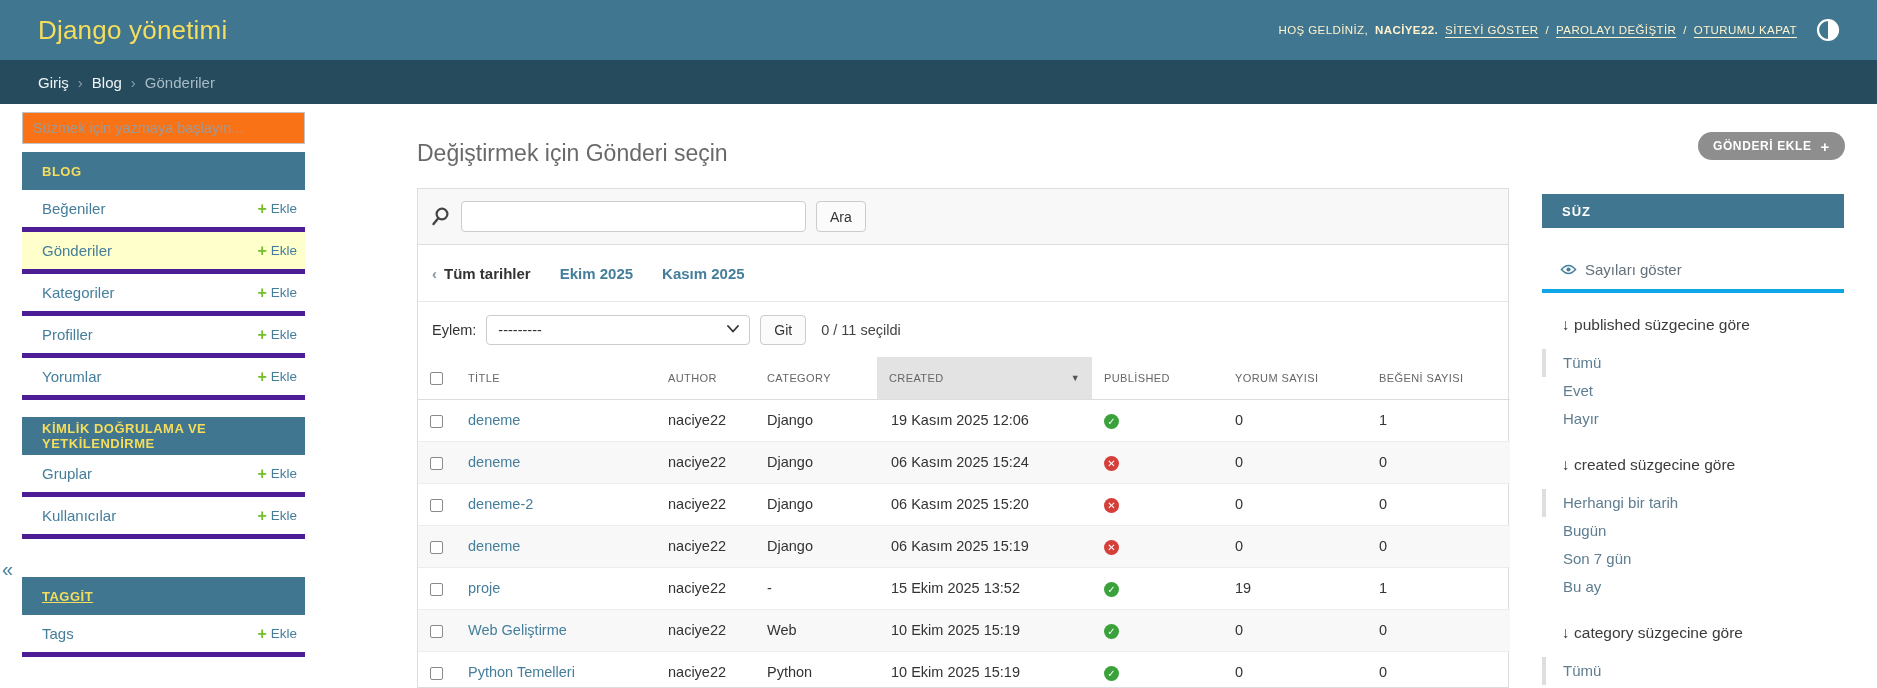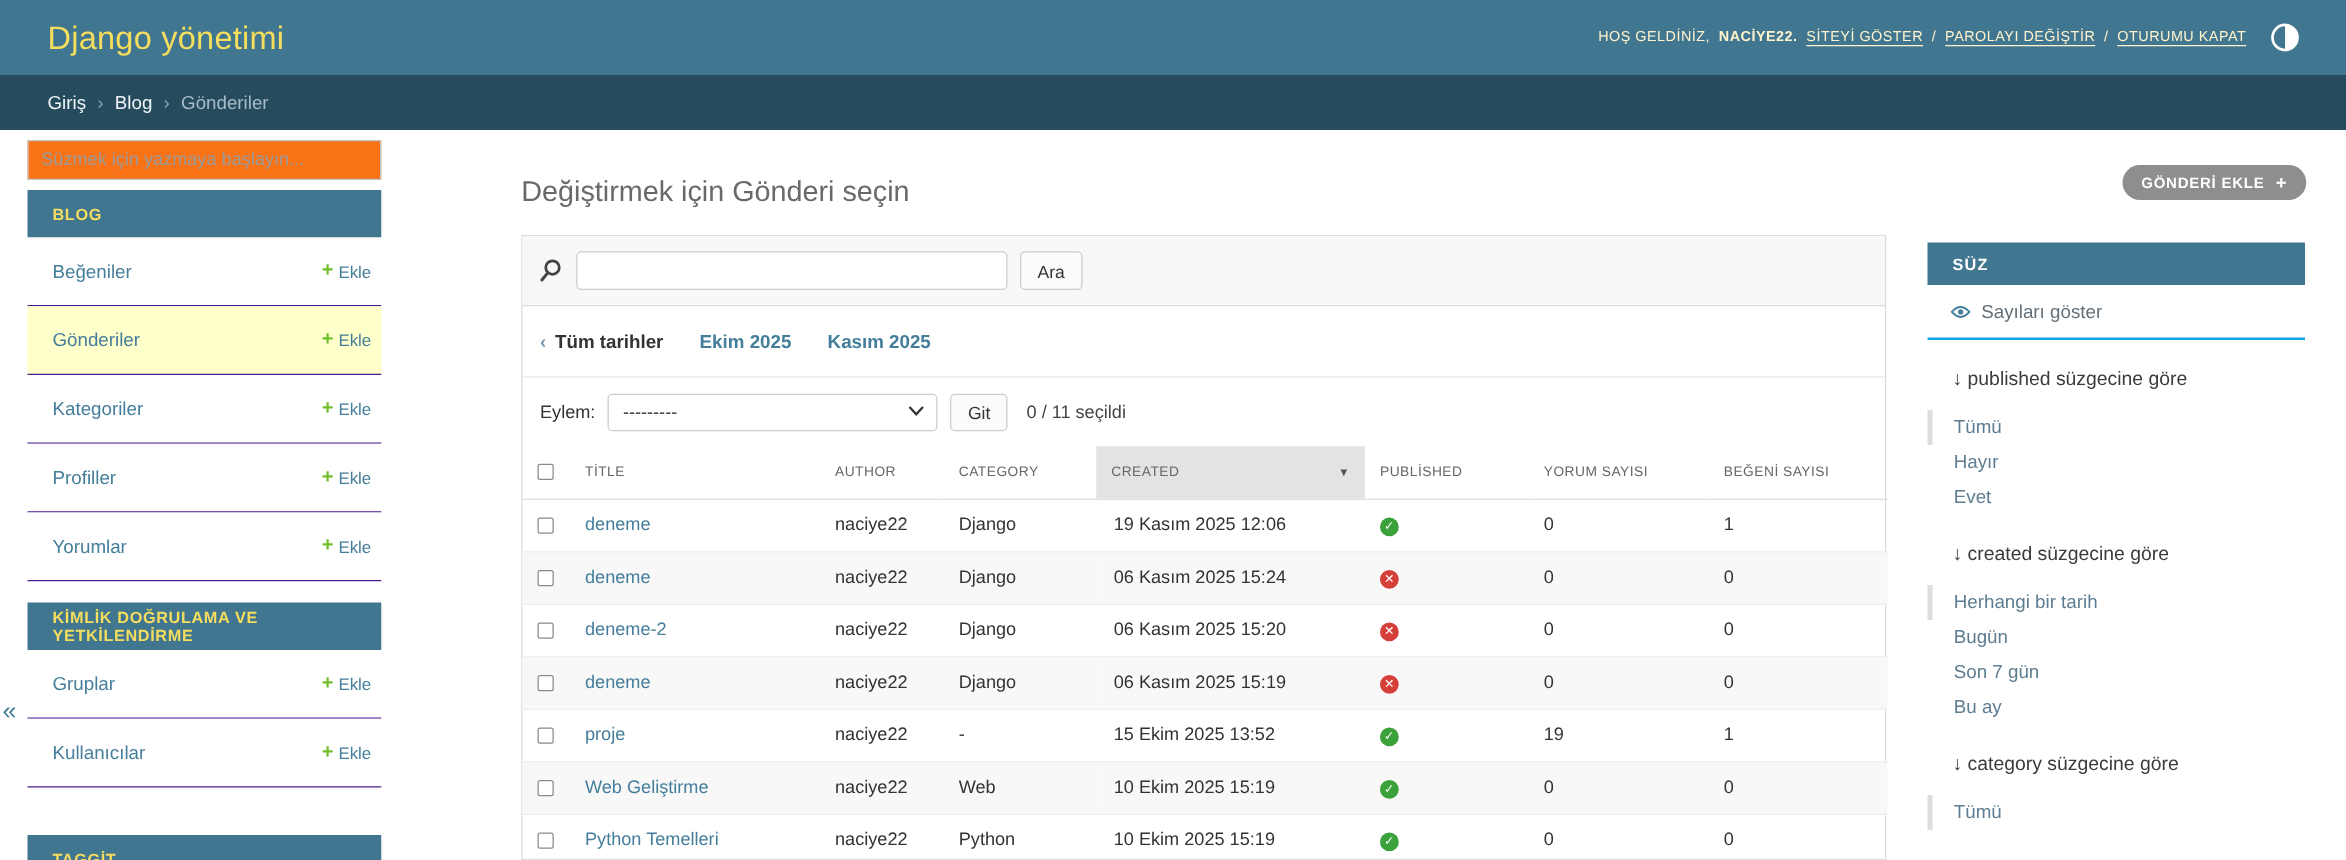--- a/index.html
+++ b/index.html
@@ -30,22 +30,22 @@
   .sidebar-filter { width:100%; height:32px; border:1px solid #c3c3c3; background:#f97316;
     padding:0 10px; font-size:14.5px; color:#333; outline:none;
     font-family:"Liberation Sans","DejaVu Sans",sans-serif; }
   .sidebar-filter::placeholder { color:#9a9a9a; }
   .nav-caption { height:38px; background:#417690; color:#f5dd5d; font-size:13px;
     font-weight:bold; letter-spacing:.5px; display:flex; align-items:center;
     padding-left:20px; }
   .nav-caption.first { margin-top:8px; }
   .nav-caption.gap35 { margin-top:17px; }
   .nav-caption.gap38 { margin-top:38px;text-decoration:underline; }
-  .nav-item { height:55px; display:flex; align-items:center;
-    padding:0 8px 0 20px; border-bottom:1px solid #4c1d95; background:#fff; }
+  .nav-item { height:42px; display:flex; align-items:center;
+    padding:0 8px 0 20px; border-bottom:5px solid #4c1d95; background:#fff; }
   .nav-item.selected { background:#ffffcc; }
   .nav-item > a.model-link { color:#447e9b; font-size:15px; }
   .add-link { margin-left:auto; display:flex; align-items:center; gap:4px; }
   .add-link .plus { color:#70bf2b; font-weight:bold; font-size:16px; line-height:1; }
   .add-link .ekle { color:#447e9b; font-size:13.5px; }
   .nav-collapse { position:absolute; left:2px; top:558px; color:#447e9b;
     font-size:20px; cursor:pointer; }
 
   
   .page-title { position:absolute; left:417px; top:140px; font-size:23px;
@@ -100,23 +100,23 @@
   .bool-icon { display:inline-block; width:15px; height:15px; border-radius:50%;
     color:#fff; font-size:10px; font-weight:bold; line-height:15px; text-align:center; }
   .bool-icon.yes { background:#3ba13b; }
   .bool-icon.no  { background:#d43f3a; }
 
   
   .filter-panel { position:absolute; left:1542px; top:194px; width:302px; }
   .filter-caption { height:34px; background:#417690; color:#fff; font-size:13px;
     font-weight:bold; letter-spacing:1px; display:flex; align-items:center;
     padding-left:20px; }
-  .show-counts { height:44px; border-bottom:2px solid #0ea5e9; display:flex;
+  .show-counts { height:44px; border-bottom:4px solid #0ea5e9; display:flex;
     align-items:center; gap:8px; padding-left:18px; font-size:15px; color:#63707a;
-    cursor:pointer; }
+    cursor:pointer;margin-top:21px; }
   .filter-group { margin-top:20px; }
   .filter-group h3 { font-size:15.5px; font-weight:400; color:#3b3b3b;
     padding-left:20px; height:24px; line-height:24px; margin-bottom:12px; }
   .filter-group ul { list-style:none; }
   .filter-group li { height:28px; line-height:28px; padding-left:21px;
     font-size:15px; color:#5e7d91; cursor:pointer; }
   .filter-group li.selected { border-left:4px solid #dedede; padding-left:17px; }
 </style>
 </head>
 <body>
@@ -361,22 +361,22 @@
       <path d="M1.5 6.5 Q8.5 -1.5 15.5 6.5 Q8.5 14.5 1.5 6.5 Z" fill="none" stroke="#447e9b" stroke-width="1.6"></path>
       <circle cx="8.5" cy="6.5" r="2.1" fill="#447e9b"></circle>
     </svg>
     <span>Sayıları göster</span>
   </div>
 
   <div class="filter-group">
     <h3>↓ published süzgecine göre</h3>
     <ul>
       <li class="selected">Tümü</li>
+      <li>Evet</li>
       <li>Hayır</li>
-      <li>Evet</li>
     </ul>
   </div>
 
   <div class="filter-group">
     <h3>↓ created süzgecine göre</h3>
     <ul>
       <li class="selected">Herhangi bir tarih</li>
       <li>Bugün</li>
       <li>Son 7 gün</li>
       <li>Bu ay</li>

